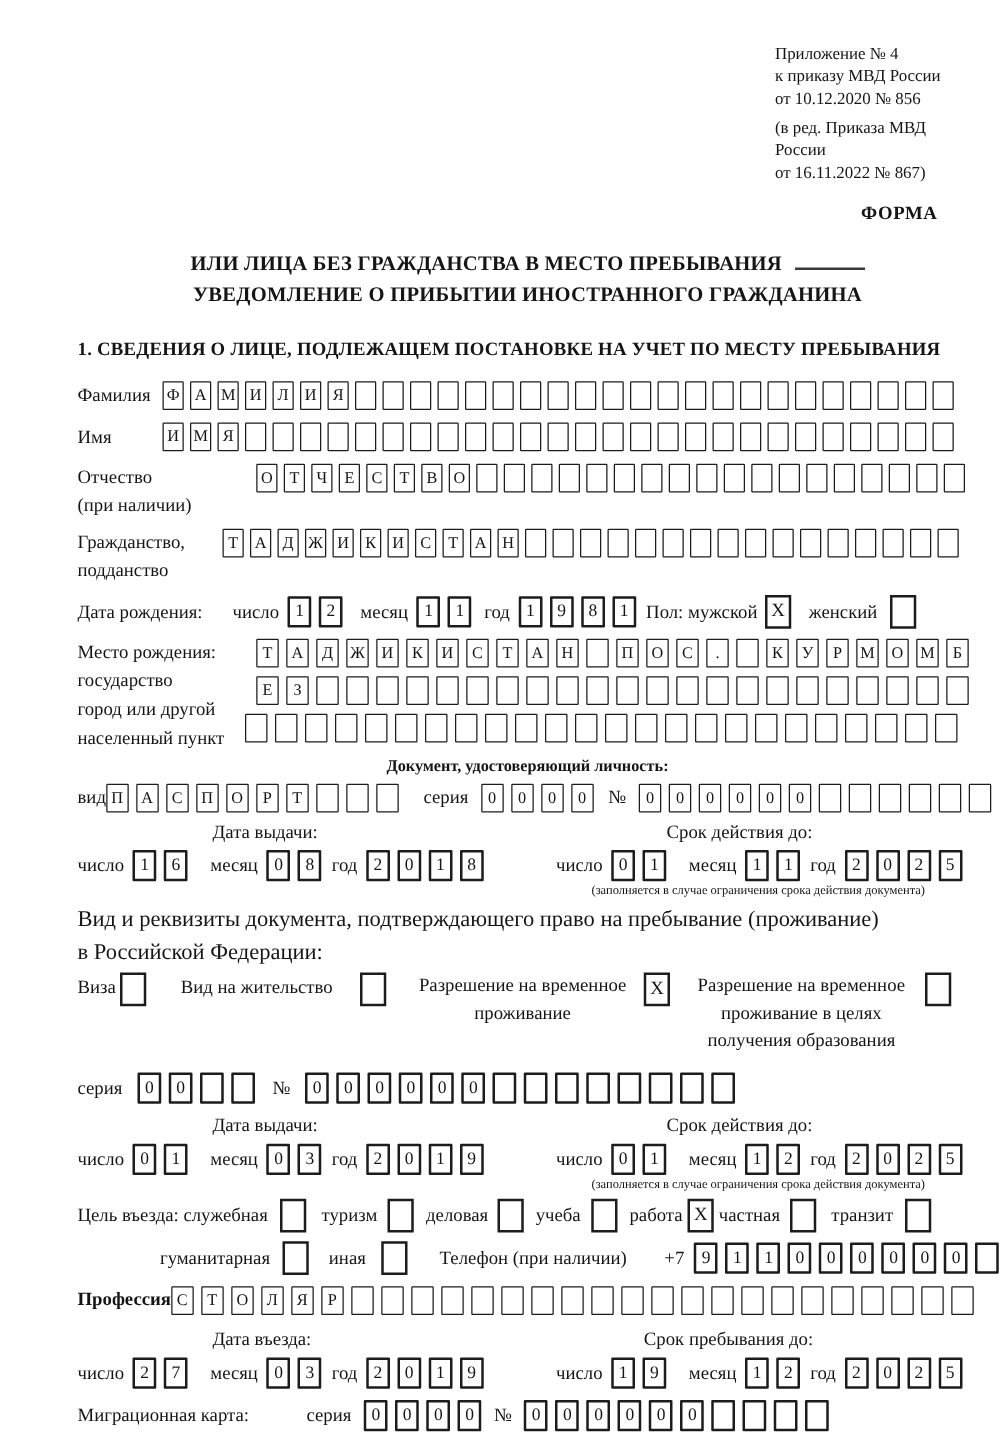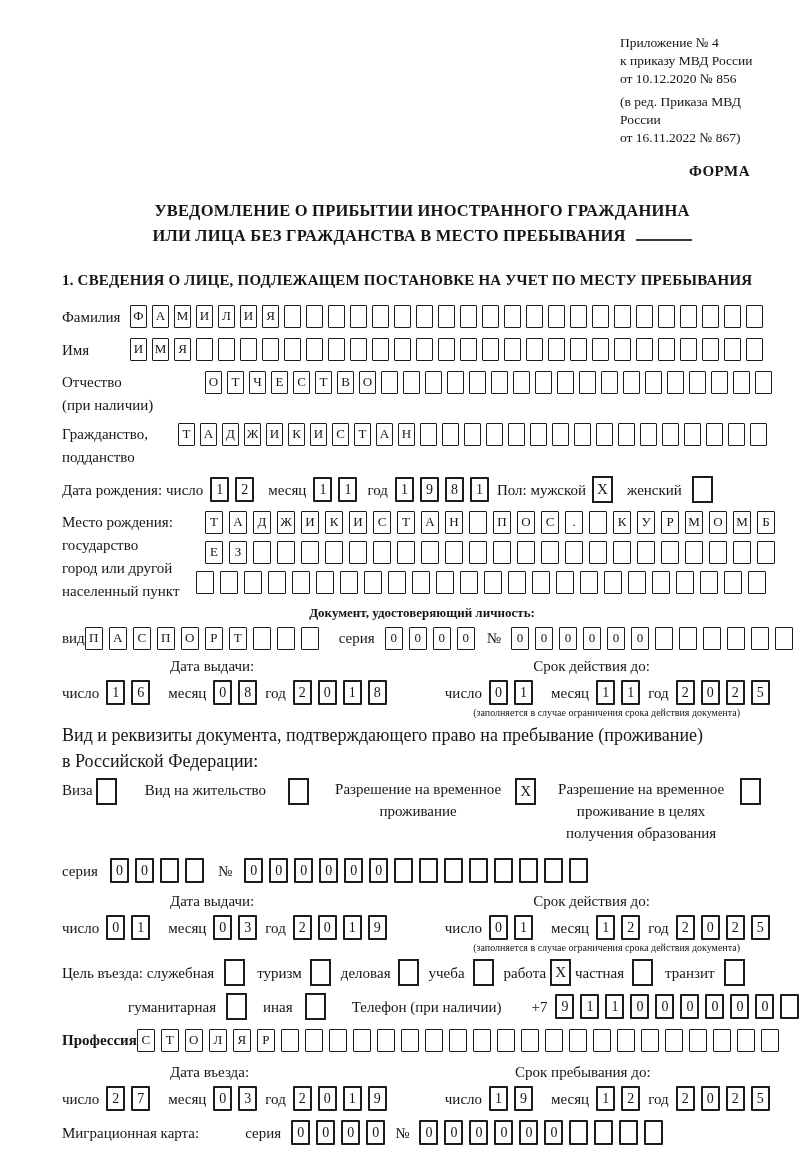--- a/index.html
+++ b/index.html
@@ -65,22 +65,22 @@
     <div>Приложение № 4</div>
     <div>к приказу МВД России</div>
     <div>от 10.12.2020 № 856</div>
     <div class="gap"></div>
     <div>(в ред. Приказа МВД России</div>
     <div>от 16.11.2022 № 867)</div>
   </div>
   <div class="forma">ФОРМА</div>
 
   <div class="title">
+    <div><span>ИЛИ ЛИЦА БЕЗ ГРАЖДАНСТВА В МЕСТО ПРЕБЫВАНИЯ</span><span class="title-underline"></span></div>
     <div>УВЕДОМЛЕНИЕ О ПРИБЫТИИ ИНОСТРАННОГО ГРАЖДАНИНА</div>
-    <div><span>ИЛИ ЛИЦА БЕЗ ГРАЖДАНСТВА В МЕСТО ПРЕБЫВАНИЯ</span><span class="title-underline"></span></div>
   </div>
 
   <div class="section-heading">1. СВЕДЕНИЯ О ЛИЦЕ, ПОДЛЕЖАЩЕМ ПОСТАНОВКЕ НА УЧЕТ ПО МЕСТУ ПРЕБЫВАНИЯ</div>
 
   <div class="row" style="margin-top:16px;">
     <span class="lbl" style="width:68px;">Фамилия</span>
     <span class="cells">
         <span class="cell">Ф</span>
         <span class="cell">А</span>
         <span class="cell">М</span>
@@ -213,21 +213,21 @@
         <span class="cell"></span>
         <span class="cell"></span>
         <span class="cell"></span>
         <span class="cell"></span>
         <span class="cell"></span>
         <span class="cell"></span>
       </span>
   </div>
 
   <div class="row" style="align-items:center; margin-top:7px;">
-    <span class="lbl" style="margin-right:4px;">Дата рождения:</span>
+    <span class="lbl" style="margin-right:24px;">Дата рождения:</span>
     <span class="dgroup">
         <span class="lbl">число</span>
         <span class="cells date">
           <span class="cell">1</span>
           <span class="cell">2</span>
         </span>
       </span>
     <span class="dgroup" style="margin-left:8px;">
         <span class="lbl">месяц</span>
         <span class="cells date">

